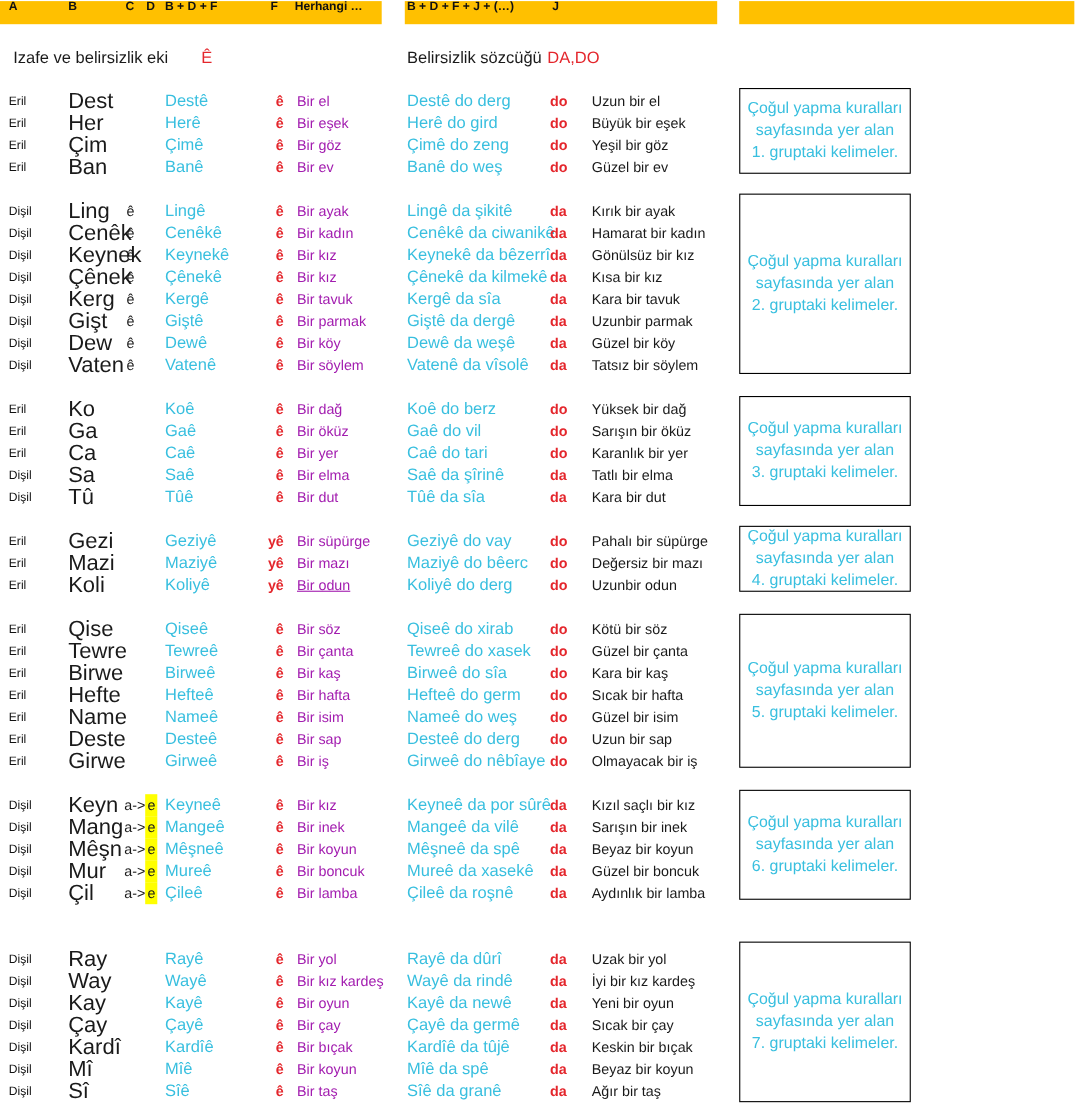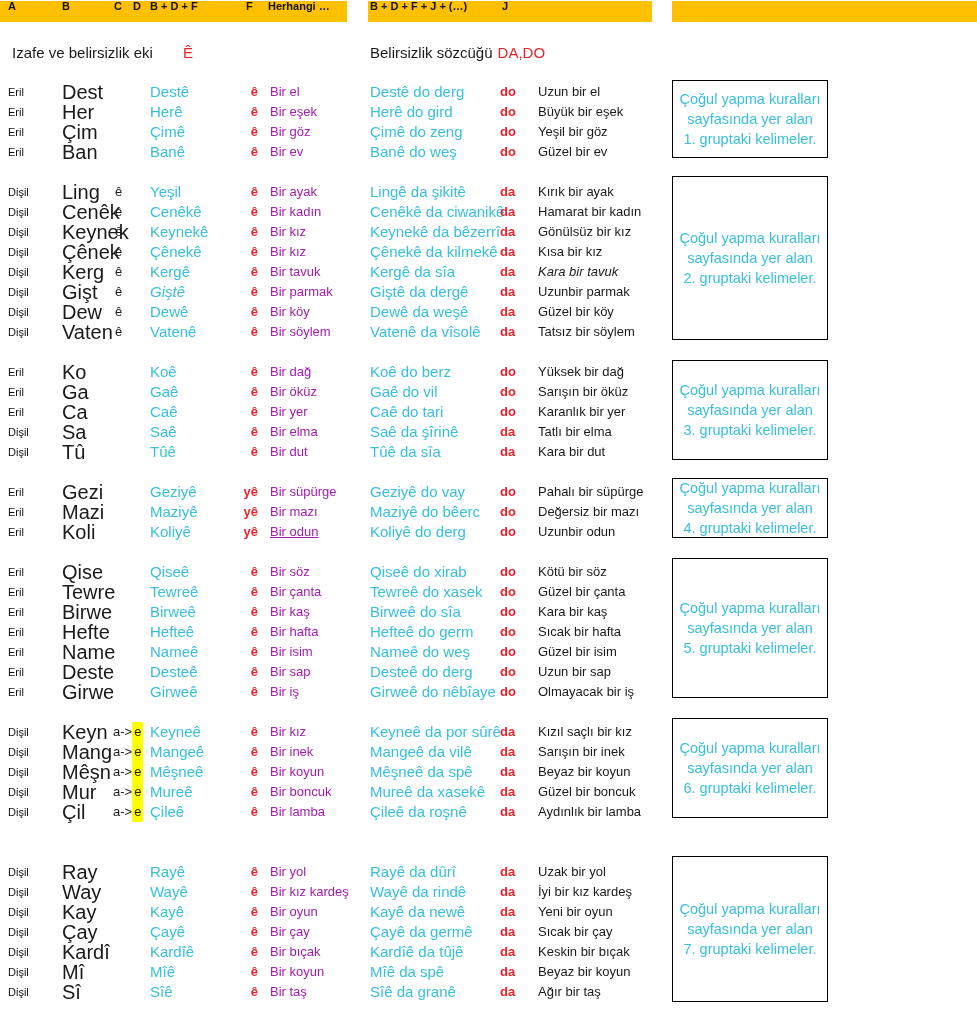--- a/index.html
+++ b/index.html
@@ -92,21 +92,21 @@
     <span class="cell j-col" style="left: 500px; top: 142px;">do</span>
     <span class="cell desc" style="left: 538px; top: 142px;">Güzel bir ev</span>
     <div class="note-box" style="top: 80px; height: 78px;">
       <div class="note-line">Çoğul yapma kuralları</div>
       <div class="note-line">sayfasında yer alan</div>
       <div class="note-line">1. gruptaki kelimeler.</div>
     </div>
     <span class="cell gender" style="left: 8px; top: 182px;">Dişil</span>
     <span class="cell word" style="left: 62px; top: 182px;">Ling</span>
     <span class="cell c-col" style="left: 115px; top: 182px;">ê</span>
-    <span class="cell bdf" style="left: 150px; top: 182px;">Yeşil</span>
+    <span class="cell bdf" style="left: 150px; top: 182px;">Lingê</span>
     <span class="cell f-col" style="left: 228px; top: 182px;">ê</span>
     <span class="cell any" style="left: 270px; top: 182px;">Bir ayak</span>
     <span class="cell phrase" style="left: 370px; top: 182px;">Lingê da şikitê</span>
     <span class="cell j-col" style="left: 500px; top: 182px;">da</span>
     <span class="cell desc" style="left: 538px; top: 182px;">Kırık bir ayak</span>
     <span class="cell gender" style="left: 8px; top: 202px;">Dişil</span>
     <span class="cell word" style="left: 62px; top: 202px;">Cenêk</span>
     <span class="cell c-col" style="left: 115px; top: 202px;">ê</span>
     <span class="cell bdf" style="left: 150px; top: 202px;">Cenêkê</span>
     <span class="cell f-col" style="left: 228px; top: 202px;">ê</span>
@@ -133,25 +133,25 @@
     <span class="cell j-col" style="left: 500px; top: 242px;">da</span>
     <span class="cell desc" style="left: 538px; top: 242px;">Kısa bir kız</span>
     <span class="cell gender" style="left: 8px; top: 262px;">Dişil</span>
     <span class="cell word" style="left: 62px; top: 262px;">Kerg</span>
     <span class="cell c-col" style="left: 115px; top: 262px;">ê</span>
     <span class="cell bdf" style="left: 150px; top: 262px;">Kergê</span>
     <span class="cell f-col" style="left: 228px; top: 262px;">ê</span>
     <span class="cell any" style="left: 270px; top: 262px;">Bir tavuk</span>
     <span class="cell phrase" style="left: 370px; top: 262px;">Kergê da sîa</span>
     <span class="cell j-col" style="left: 500px; top: 262px;">da</span>
-    <span class="cell desc" style="left: 538px; top: 262px; font-style: italic;">Kara bir tavuk</span>
+    <span class="cell desc" style="left: 538px; top: 262px;">Kara bir tavuk</span>
     <span class="cell gender" style="left: 8px; top: 282px;">Dişil</span>
     <span class="cell word" style="left: 62px; top: 282px;">Gişt</span>
     <span class="cell c-col" style="left: 115px; top: 282px;">ê</span>
-    <span class="cell bdf" style="left: 150px; top: 282px; font-style: italic;">Giştê</span>
+    <span class="cell bdf" style="left: 150px; top: 282px;">Giştê</span>
     <span class="cell f-col" style="left: 228px; top: 282px;">ê</span>
     <span class="cell any" style="left: 270px; top: 282px;">Bir parmak</span>
     <span class="cell phrase" style="left: 370px; top: 282px;">Giştê da dergê</span>
     <span class="cell j-col" style="left: 500px; top: 282px;">da</span>
     <span class="cell desc" style="left: 538px; top: 282px;">Uzunbir parmak</span>
     <span class="cell gender" style="left: 8px; top: 302px;">Dişil</span>
     <span class="cell word" style="left: 62px; top: 302px;">Dew</span>
     <span class="cell c-col" style="left: 115px; top: 302px;">ê</span>
     <span class="cell bdf" style="left: 150px; top: 302px;">Dewê</span>
     <span class="cell f-col" style="left: 228px; top: 302px;">ê</span>

